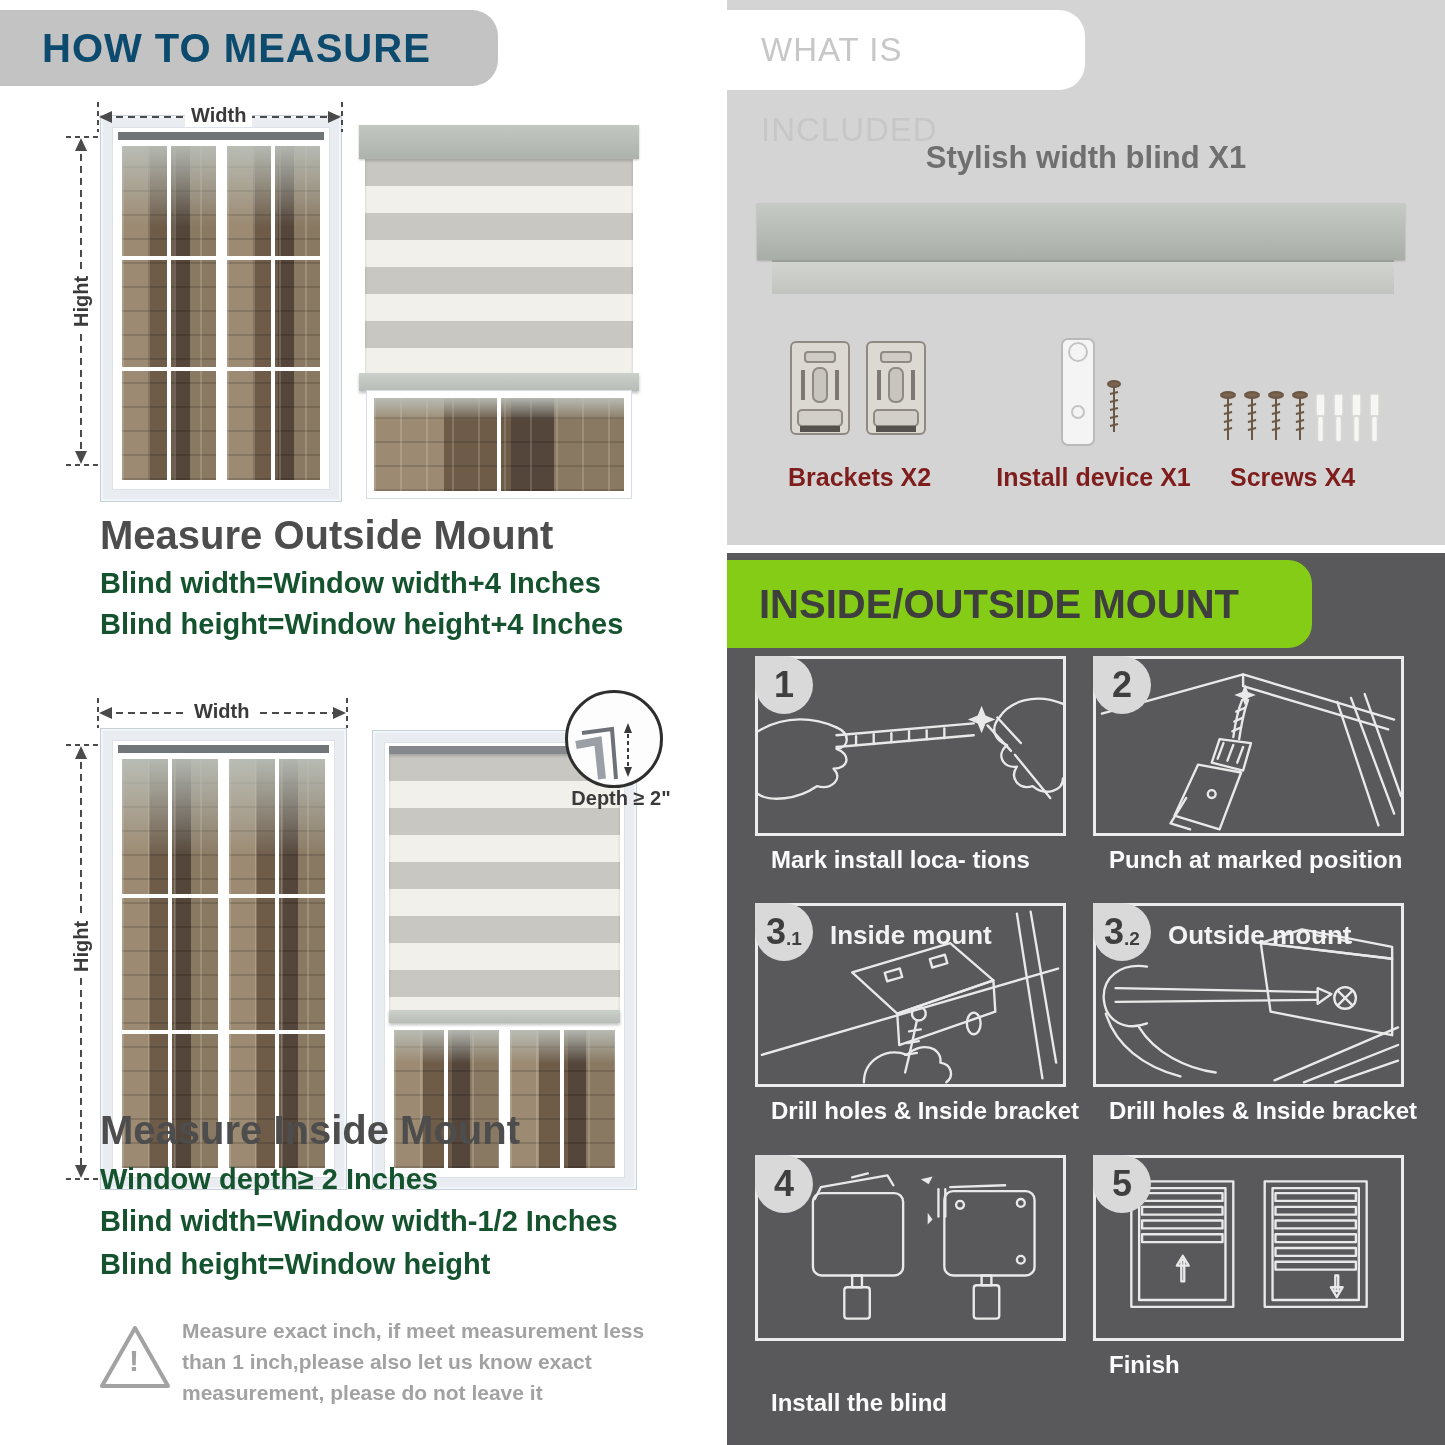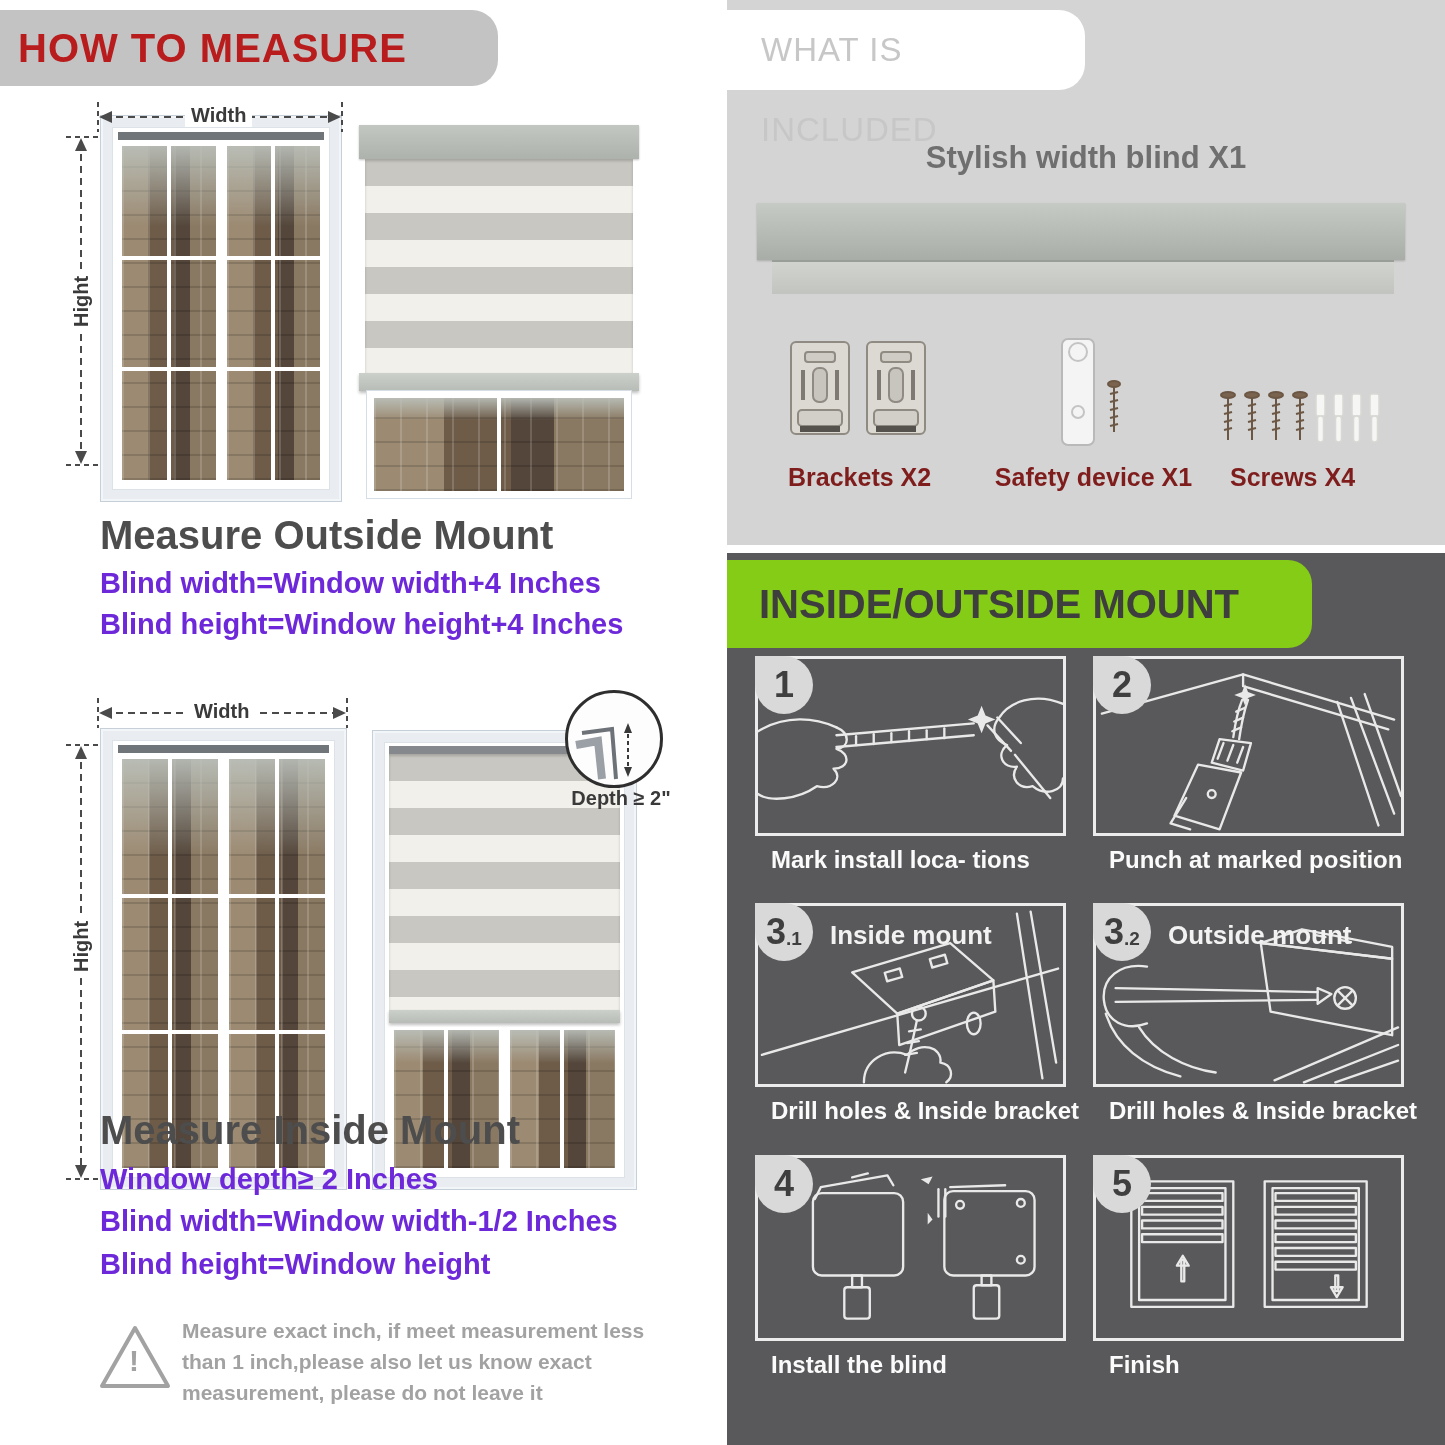--- a/index.html
+++ b/index.html
@@ -2,22 +2,22 @@
 <html><head>
 <meta charset="utf-8">
 <style>
   html,body{margin:0;padding:0;background:#fff;}
   .page{position:relative;width:1445px;height:1445px;background:#fff;overflow:hidden;
         font-family:"Liberation Sans","DejaVu Sans",sans-serif;}
   .abs{position:absolute;}
 
   
   .hdr-left{left:0;top:10px;width:498px;height:76px;background:#c3c3c3;
-            border-radius:0 26px 26px 0;color:#b91c1c;font-size:40px;font-weight:bold;
-            line-height:76px;padding-left:18px;box-sizing:border-box;letter-spacing:1px;}
+            border-radius:0 26px 26px 0;color:#0c4a6e;font-size:40px;font-weight:bold;
+            line-height:76px;padding-left:42px;box-sizing:border-box;letter-spacing:1px;}
 
   .win{background:#e9edf2;border:1px solid #c7cfd9;box-shadow:inset 0 0 0 2px #f3f6f9;}
   .win-inner{position:absolute;inset:11px;background:#fff;border:1px solid #dde2e8;
              display:flex;flex-direction:column;}
   .win-rail{height:8px;background:#70757a;margin:4px 5px 0 5px;}
   .sashes{flex:1;display:flex;gap:5px;margin:3px 6px 6px 6px;}
   .sash{flex:1;position:relative;border:3px solid #fff;}
   .photo{background-color:#7b6a57;background-image:
      linear-gradient(to bottom, rgba(188,194,188,.9) 0%, rgba(188,194,188,0) 24%),
      repeating-linear-gradient(90deg, rgba(255,255,255,.16) 0 2px, rgba(255,255,255,0) 2px 26px),
@@ -34,21 +34,21 @@
   .zebra{background:repeating-linear-gradient(180deg,#c8c7c1 0 27px,#f1f0ea 27px 54px);
          box-shadow:inset 0 2px 3px rgba(0,0,0,.18);}
   .botrail{background:linear-gradient(180deg,#ccd0ca,#b8bcb6);box-shadow:0 2px 3px rgba(0,0,0,.25);}
   .sliver{border:7px solid #fff;outline:1px solid #d6dde4;position:relative;}
 
   .dim-label{background:#fff;color:#3a3a3a;font-weight:bold;font-size:20px;padding:0 6px;
              white-space:nowrap;}
   .vlabel{transform:rotate(-90deg);transform-origin:center;}
 
   .sec-title{color:#4d4d4d;font-size:40px;font-weight:bold;white-space:nowrap;}
-  .sec-line{color:#6d28d9;font-size:29px;font-weight:bold;white-space:nowrap;}
+  .sec-line{color:#14532d;font-size:29px;font-weight:bold;white-space:nowrap;}
 
   .warn-text{color:#a2a2a2;font-size:21px;font-weight:bold;line-height:31px;white-space:nowrap;}
 
   .loupe{width:92px;height:92px;border:3px solid #2e2e2e;border-radius:50%;background:#fdfdfd;
          overflow:hidden;}
 
   
   .panel-gray{left:727px;top:0;width:718px;height:545px;background:#d4d4d4;}
   .hdr-included{left:727px;top:10px;width:358px;height:80px;background:#fff;border-radius:0 26px 26px 0;
                 color:#c7c7c7;font-size:33px;font-weight:normal;line-height:80px;padding-left:34px;
@@ -281,21 +281,21 @@
           <rect x="97.5" y="26" width="6" height="26" rx="3"></rect>
         </g>
       <g transform="translate(54,0)">
           <rect x="96" y="4" width="9" height="22" rx="2"></rect>
           <rect x="97.5" y="26" width="6" height="26" rx="3"></rect>
         </g>
     </g>
   </svg>
 
   <div class="abs item-label" style="left:788px;top:463px;width:140px;">Brackets X2</div>
-  <div class="abs item-label" style="left:986px;top:463px;width:215px;">Safety device X1</div>
+  <div class="abs item-label" style="left:986px;top:463px;width:215px;">Install device X1</div>
   <div class="abs item-label" style="left:1220px;top:463px;width:145px;">Screws X4</div>
 
   <div class="abs panel-dark"></div>
   <div class="abs hdr-mount">INSIDE/OUTSIDE MOUNT</div>
 
   <div class="abs step" style="left:755px;top:656px;width:311px;height:180px;">
     <svg class="lineart" viewBox="0 0 311 174">
       <path d="M0 72 C28 55 58 58 80 68"></path>
       <path d="M80 68 C94 74 94 88 80 90 C95 95 93 110 77 110 C87 120 76 132 60 128 C40 142 12 144 0 136"></path>
       <line x1="80" y1="76" x2="220" y2="64"></line>
@@ -416,21 +416,21 @@
       <path class="fill" d="M173 54 l0 12 5 -5 Z"></path>
       <rect x="228" y="118" width="10" height="10"></rect>
       <rect x="220" y="128" width="26" height="34" rx="3"></rect>
     </svg>
     <div class="badge">
       <span class="n">4</span>
         <span class="s"></span>
     </div>
     <div class="step-title"></div>
   </div>
-  <div class="abs caption" style="left:757px;top:1351px;text-align:center;">Install the blind</div>
+  <div class="abs caption" style="left:757px;top:1389px;text-align:center;">Install the blind</div>
 
   <div class="abs step" style="left:1093px;top:1155px;width:311px;height:186px;">
     <svg class="lineart" viewBox="0 0 311 180">
       <rect x="36" y="22" width="104" height="128"></rect>
       <rect x="44" y="29" width="88" height="114"></rect>
       <g class="fill">
         <rect x="47" y="34" width="82" height="8"></rect>
           <rect x="47" y="48" width="82" height="8"></rect>
         <rect x="47" y="62" width="82" height="8"></rect>
           <rect x="47" y="76" width="82" height="8"></rect>

